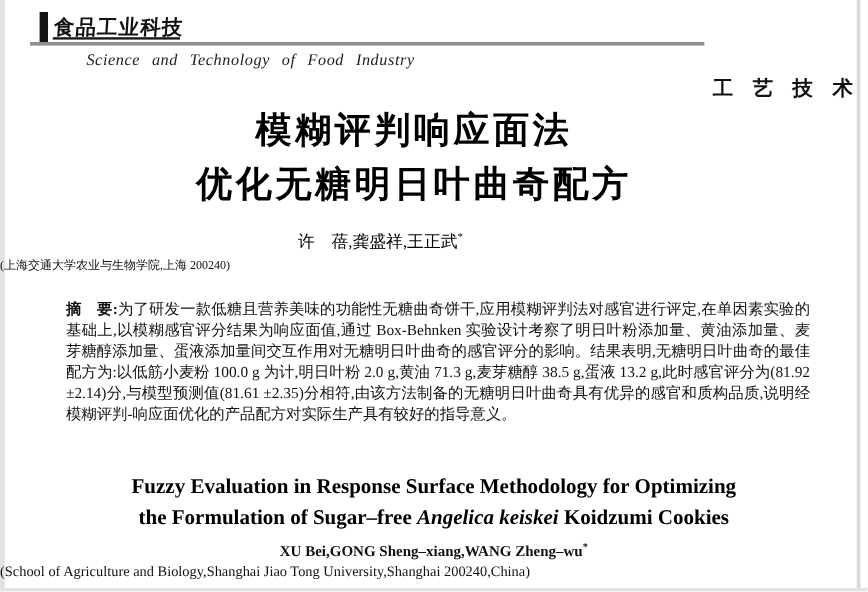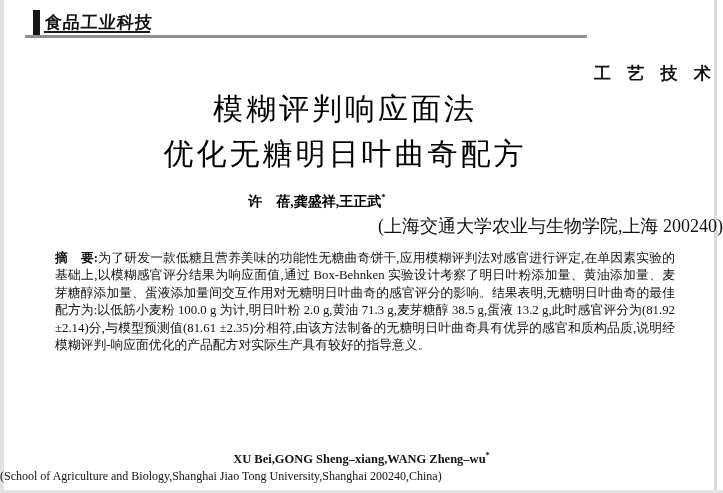--- a/index.html
+++ b/index.html
@@ -25,30 +25,30 @@
     letter-spacing:6px; white-space:nowrap;margin-top:36px;
   }
   .journal-en {
     position:absolute; left:72px; top:42px; font-style:italic; font-size:13.5px;
     letter-spacing:0.5px; word-spacing:6px; color:#1c1c1c; white-space:nowrap;
   }
 
   
   .cn-title {
     position:absolute; left:0; top:86px; width:690px; text-align:center;
-    font-weight:normal; font-size:30px; line-height:45px; letter-spacing:3px; color:#000;
+    font-weight:bold; font-size:30px; line-height:45px; letter-spacing:3px; color:#000;
   }
 
   .cn-authors {
     position:absolute; left:0; top:192px; width:634px; text-align:center;
-    font-weight:bold; font-size:14px; color:#000;
+    font-weight:normal; font-size:14px; color:#000;
   }
   .cn-authors sup { font-size:9px; }
   .cn-affiliation {
-    position:absolute; left:0; top:214px; width:723px; text-align:right; font-size:18px;
+    position:absolute; left:0; top:214px; width:723px; text-align:left; font-size:10px;
   }
 
   
   .abstract-block {
     position:absolute; left:55px; top:250px; width:620px;
     font-size:12.8px; line-height:17.4px; text-align:justify;
   }
   .abstract-block p { margin:0; }
   .bold-label { font-weight:bold;margin-top:30px; }
 
@@ -74,30 +74,35 @@
 
   <div class="edge-left"></div>
   <div class="edge-right"></div>
   <div class="edge-bottom"></div>
 
   <div class="logo-bar"></div>
   <div class="logo-text">食品工业科技</div>
   <div class="logo-underline"></div>
   <div class="header-rule"></div>
   <div class="section-label">工 艺 技 术</div>
+  <div class="journal-en">Science  and  Technology  of  Food  Industry</div>
 
   <div class="cn-title">
     <div>模糊评判响应面法</div>
     <div>优化无糖明日叶曲奇配方</div>
   </div>
 
   <div class="cn-authors"><span>许　蓓,龚盛祥,王正武</span><sup>*</sup></div>
   <div class="cn-affiliation">(上海交通大学农业与生物学院,上海 200240)</div>
 
   <div class="abstract-block">
     <p><span class="bold-label">摘　要:</span><span>为了研发一款低糖且营养美味的功能性无糖曲奇饼干,应用模糊评判法对感官进行评定,在单因素实验的基础上,以模糊感官评分结果为响应面值,通过 Box-Behnken 实验设计考察了明日叶粉添加量、黄油添加量、麦芽糖醇添加量、蛋液添加量间交互作用对无糖明日叶曲奇的感官评分的影响。结果表明,无糖明日叶曲奇的最佳配方为:以低筋小麦粉 100.0 g 为计,明日叶粉 2.0 g,黄油 71.3 g,麦芽糖醇 38.5 g,蛋液 13.2 g,此时感官评分为(81.92 ±2.14)分,与模型预测值(81.61 ±2.35)分相符,由该方法制备的无糖明日叶曲奇具有优异的感官和质构品质,说明经模糊评判-响应面优化的产品配方对实际生产具有较好的指导意义。</span></p>
   </div>
 
+  <div class="en-title">
+    <div>Fuzzy Evaluation in Response Surface Methodology for Optimizing</div>
+    <div><span>the Formulation of Sugar–free </span><span class="it">Angelica keiskei</span><span> Koidzumi Cookies</span></div>
+  </div>
 
   <div class="en-authors"><span>XU Bei,GONG Sheng–xiang,WANG Zheng–wu</span><sup>*</sup></div>
   <div class="en-affiliation">(School of Agriculture and Biology,Shanghai Jiao Tong University,Shanghai 200240,China)</div>
 
 </div>
 
 </body></html>

